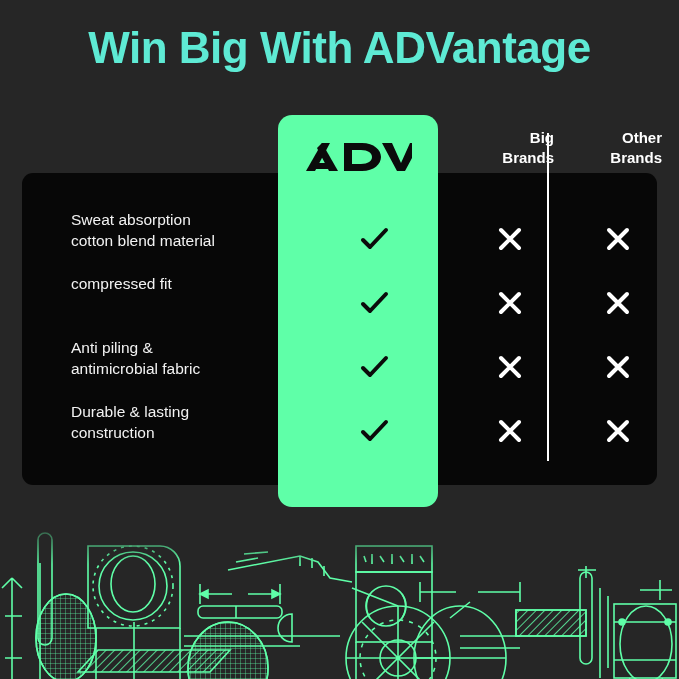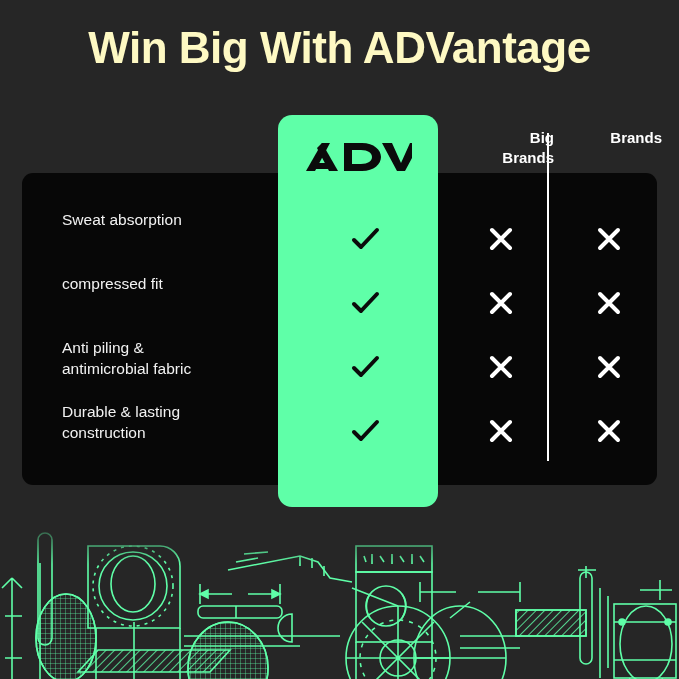--- a/index.html
+++ b/index.html
@@ -15,21 +15,21 @@
     position: relative;
   }
 
   
   .headline {
     position: absolute;
     left: 0;
     top: 18px;
     width: 679px;
     text-align: center;
-    color: #fef9c3;
+    color: #5eead4;
     font-size: 44px;
     font-weight: bold;
     letter-spacing: -0.5px;
     line-height: 60px;
     white-space: nowrap;
   }
 
   
   .compare {
     position: absolute;
@@ -91,21 +91,21 @@
     font-size: 15px;
     font-weight: bold;
     line-height: 20px;
   }
   .col-head.big   { left: 434px; }
   .col-head.other { left: 542px; }
 
   
   .rows {
     position: absolute;
-    left: 7px;
+    left: 16px;
     top: 173px;
     width: 548px;
     height: 312px;
   }
   .row {
     position: absolute;
     left: 0;
     width: 679px;
     height: 64px;
   }
@@ -175,28 +175,30 @@
     </div>
   </div>
 
   <div class="divider"></div>
 
   <div class="col-head big">
     <div>Big</div>
     <div>Brands</div>
   </div>
   <div class="col-head other">
+    <div>Other</div>
     <div>Brands</div>
   </div>
 
   <div class="rows">
 
     <div class="row" style="top:36px">
       <div class="row-label">
         <div>Sweat absorption</div>
+        <div>cotton blend material</div>
       </div>
       <div class="mark adv">
         <svg width="40" height="40" viewBox="0 0 40 40" aria-hidden="true">
           <path d="M9 21 L16 28 L32 11" fill="none" stroke="#0b0b0b" stroke-width="4" stroke-linecap="round" stroke-linejoin="round"></path>
         </svg>
       </div>
       <div class="mark big">
         <svg width="40" height="40" viewBox="0 0 40 40" aria-hidden="true">
           <path d="M11 11 L29 29 M29 11 L11 29" fill="none" stroke="#ffffff" stroke-width="4" stroke-linecap="round"></path>
         </svg>

